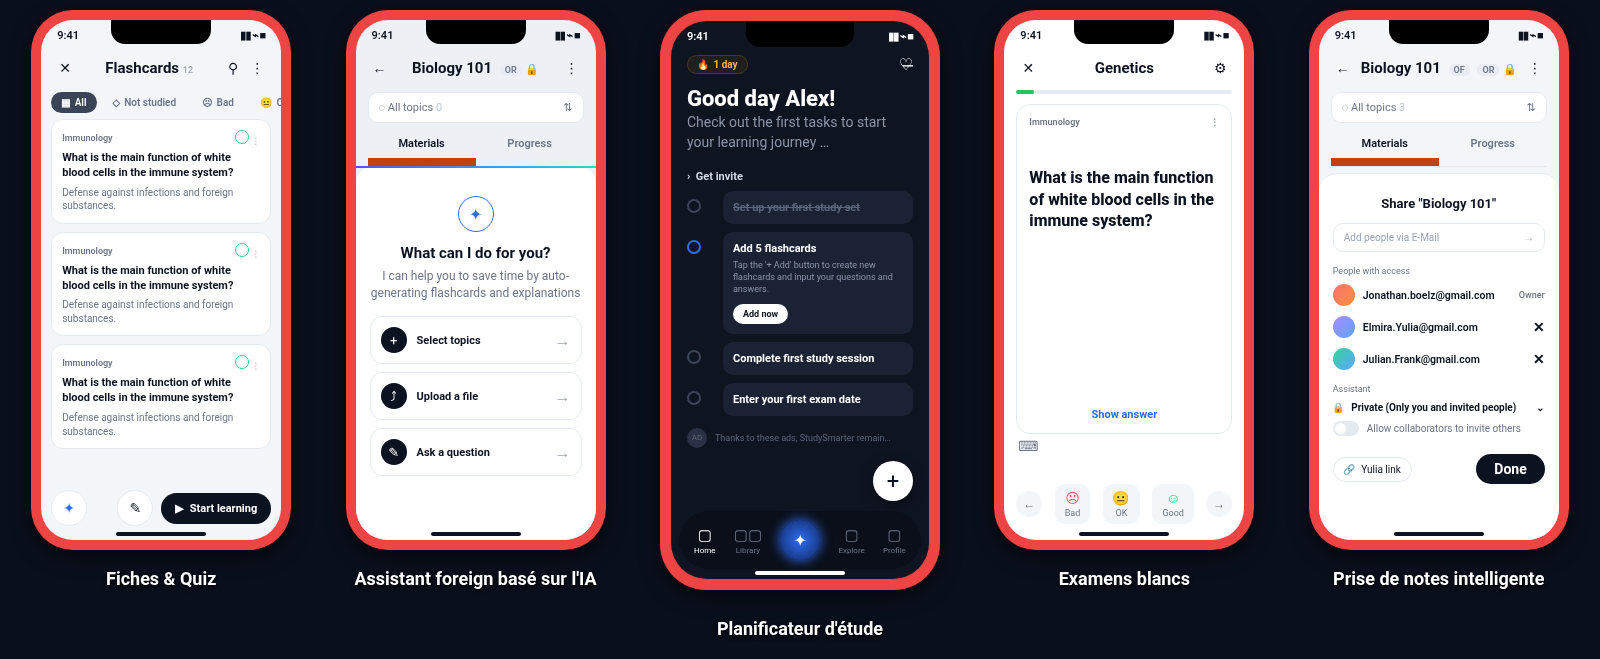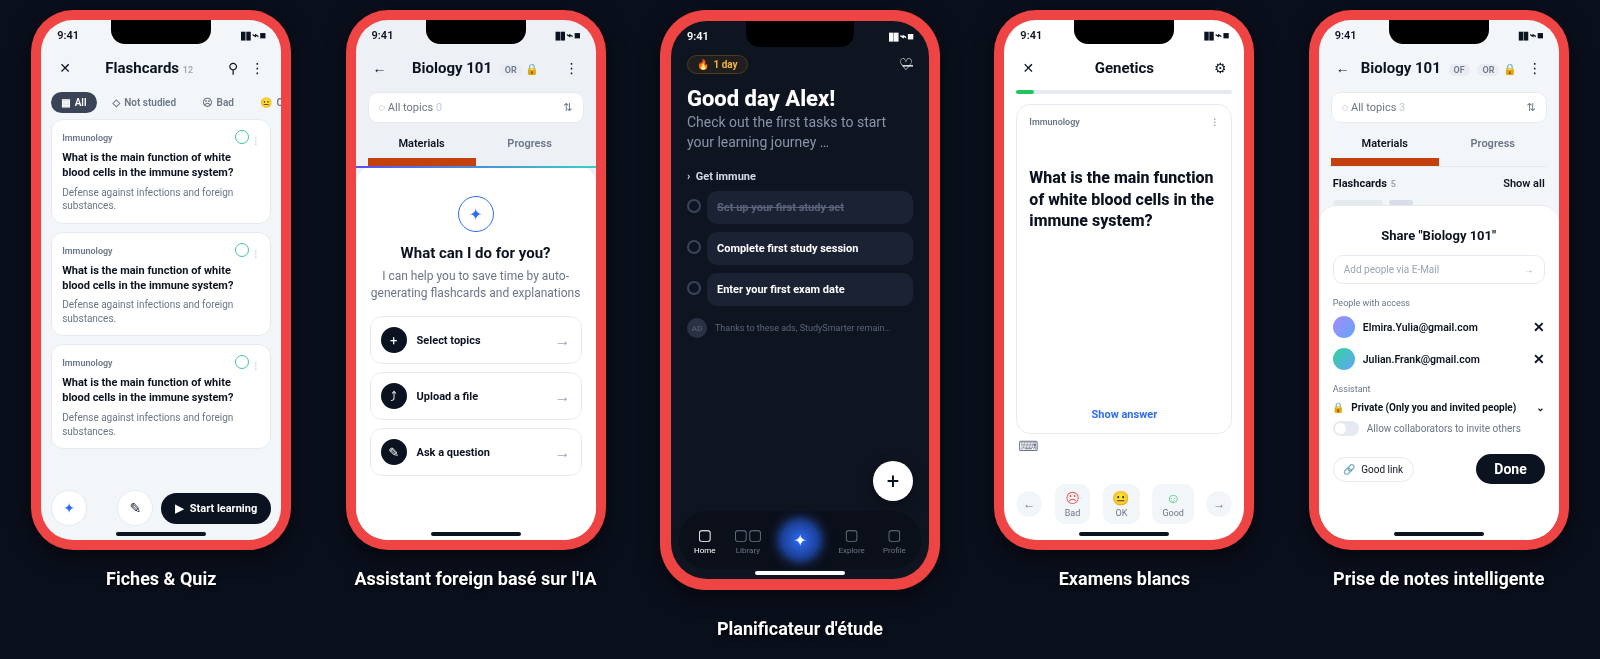--- a/index.html
+++ b/index.html
@@ -53,21 +53,21 @@
   .opt .ol{font-size:11px;font-weight:700;flex:1;}
   .opt .arr{color:#9aa5b5;}
   
   .app-dark{background:#0f1421;color:#fff;height:100%;display:flex;flex-direction:column;position:relative;}
   .streak{display:inline-flex;align-items:center;gap:4px;border:1px solid #4a3b1f;background:rgba(255,165,0,.08);border-radius:16px;padding:3px 9px;font-size:10px;font-weight:700;color:#f5b342;}
   .bell{color:#fff;font-size:16px;}
   .greet{font-size:22px;font-weight:800;padding:8px 16px 2px;}
   .sub{font-size:14px;color:#8a94a8;padding:0 16px 10px;line-height:1.4;}
   .gs{padding:8px 16px;font-size:11px;font-weight:700;color:#d3dae6;}
   .steps{padding:0 16px;}
-  .step{display:flex;gap:6px;margin-bottom:8px;}
+  .step{display:flex;gap:22px;margin-bottom:8px;}
   .dot{width:14px;height:14px;border:2px solid #2d6df6;border-radius:50%;margin-top:8px;flex-shrink:0;}
   .dot.done{border-color:#3b4458;background:transparent;}
   .scard{flex:1;background:#1b2234;border-radius:10px;padding:10px;}
   .scard.done .st{text-decoration:line-through;color:#5b667c;}
   .st{font-size:11px;font-weight:700;}
   .sd{font-size:9px;color:#8a94a8;margin-top:4px;line-height:1.35;}
   .addnow{display:inline-block;background:#fff;color:#0b1220;font-size:9px;font-weight:700;border-radius:14px;padding:5px 10px;margin-top:8px;border:none;}
   .adrow{display:flex;align-items:center;gap:8px;padding:4px 16px;font-size:9px;color:#5b667c;}
   .adp{width:20px;height:20px;border-radius:50%;background:#2a3145;display:flex;align-items:center;justify-content:center;font-size:8px;}
   .fab{position:absolute;right:16px;bottom:78px;width:40px;height:40px;border-radius:50%;background:#fff;color:#0b1220;font-size:22px;display:flex;align-items:center;justify-content:center;box-shadow:0 4px 14px rgba(0,0,0,.4);}
@@ -233,27 +233,35 @@
       <div class="status dark">
               <span>9:41</span>
               <span class="sicons">▮▮ ⌁ ■</span>
             </div>
       <div style="display:flex;justify-content:space-between;align-items:center;padding:4px 16px">
         <span class="streak">🔥 <span>1 day</span></span>
         <span class="bell">♡̶</span>
       </div>
       <div class="greet">Good day Alex!</div>
       <div class="sub">Check out the first tasks to start your learning journey …</div>
-      <div class="gs">› &nbsp;<span>Get immune</span></div>
+      <div class="gs">› &nbsp;<span>Get invite</span></div>
       <div class="steps">
         <div class="step">
                 <div class="dot done"></div>
                 <div class="scard done">
                   <div class="st">Set up your first study set</div>
                 </div>
+              </div>
+        <div class="step">
+                <div class="dot"></div>
+                <div class="scard">
+          <div class="st">Add 5 flashcards</div>
+          <div class="sd">Tap the '+ Add' button to create new flashcards and input your questions and answers.</div>
+          <button class="addnow">Add now</button>
+        </div>
               </div>
         <div class="step">
                 <div class="dot done"></div>
                 <div class="scard">
                   <div class="st">Complete first study session</div>
                 </div>
               </div>
         <div class="step">
                 <div class="dot done"></div>
                 <div class="scard">
@@ -373,20 +381,25 @@
             </div>
 
       <div class="sheet sheet5" style="border-image:none;border-top:1px solid #e5eaf1">
         <div class="sharetitle">Share "Biology 101"</div>
         <div class="emailin">
                 <span>Add people via E-Mail</span>
                 <span>→</span>
               </div>
         <div class="seclabel">People with access</div>
         <div class="person">
+                <div class="avatar"></div>
+                <span>Jonathan.boelz@gmail.com</span>
+                <span class="role">Owner</span>
+              </div>
+        <div class="person">
                 <div class="avatar b"></div>
                 <span>Elmira.Yulia@gmail.com</span>
                 <span class="xbtn">✕</span>
               </div>
         <div class="person">
                 <div class="avatar c"></div>
                 <span>Julian.Frank@gmail.com</span>
                 <span class="xbtn">✕</span>
               </div>
         <div class="seclabel">Assistant</div>
@@ -395,21 +408,21 @@
                 <span>Private (Only you and invited people)</span>
                 <span style="margin-left:auto">⌄</span>
               </div>
         <div class="togrow">
                 <div class="tog"></div>
                 <span>Allow collaborators to invite others</span>
               </div>
         <div class="btm5">
           <div class="copylink">
                   <span>🔗</span>
-                  <span>Good link</span>
+                  <span>Yulia link</span>
                 </div>
           <button class="donebtn">Done</button>
         </div>
       </div>
       <div class="hindic"></div>
     </div>
         </div>
   </div>
   <div class="caption">Prise de notes intelligente</div>
 </div>

